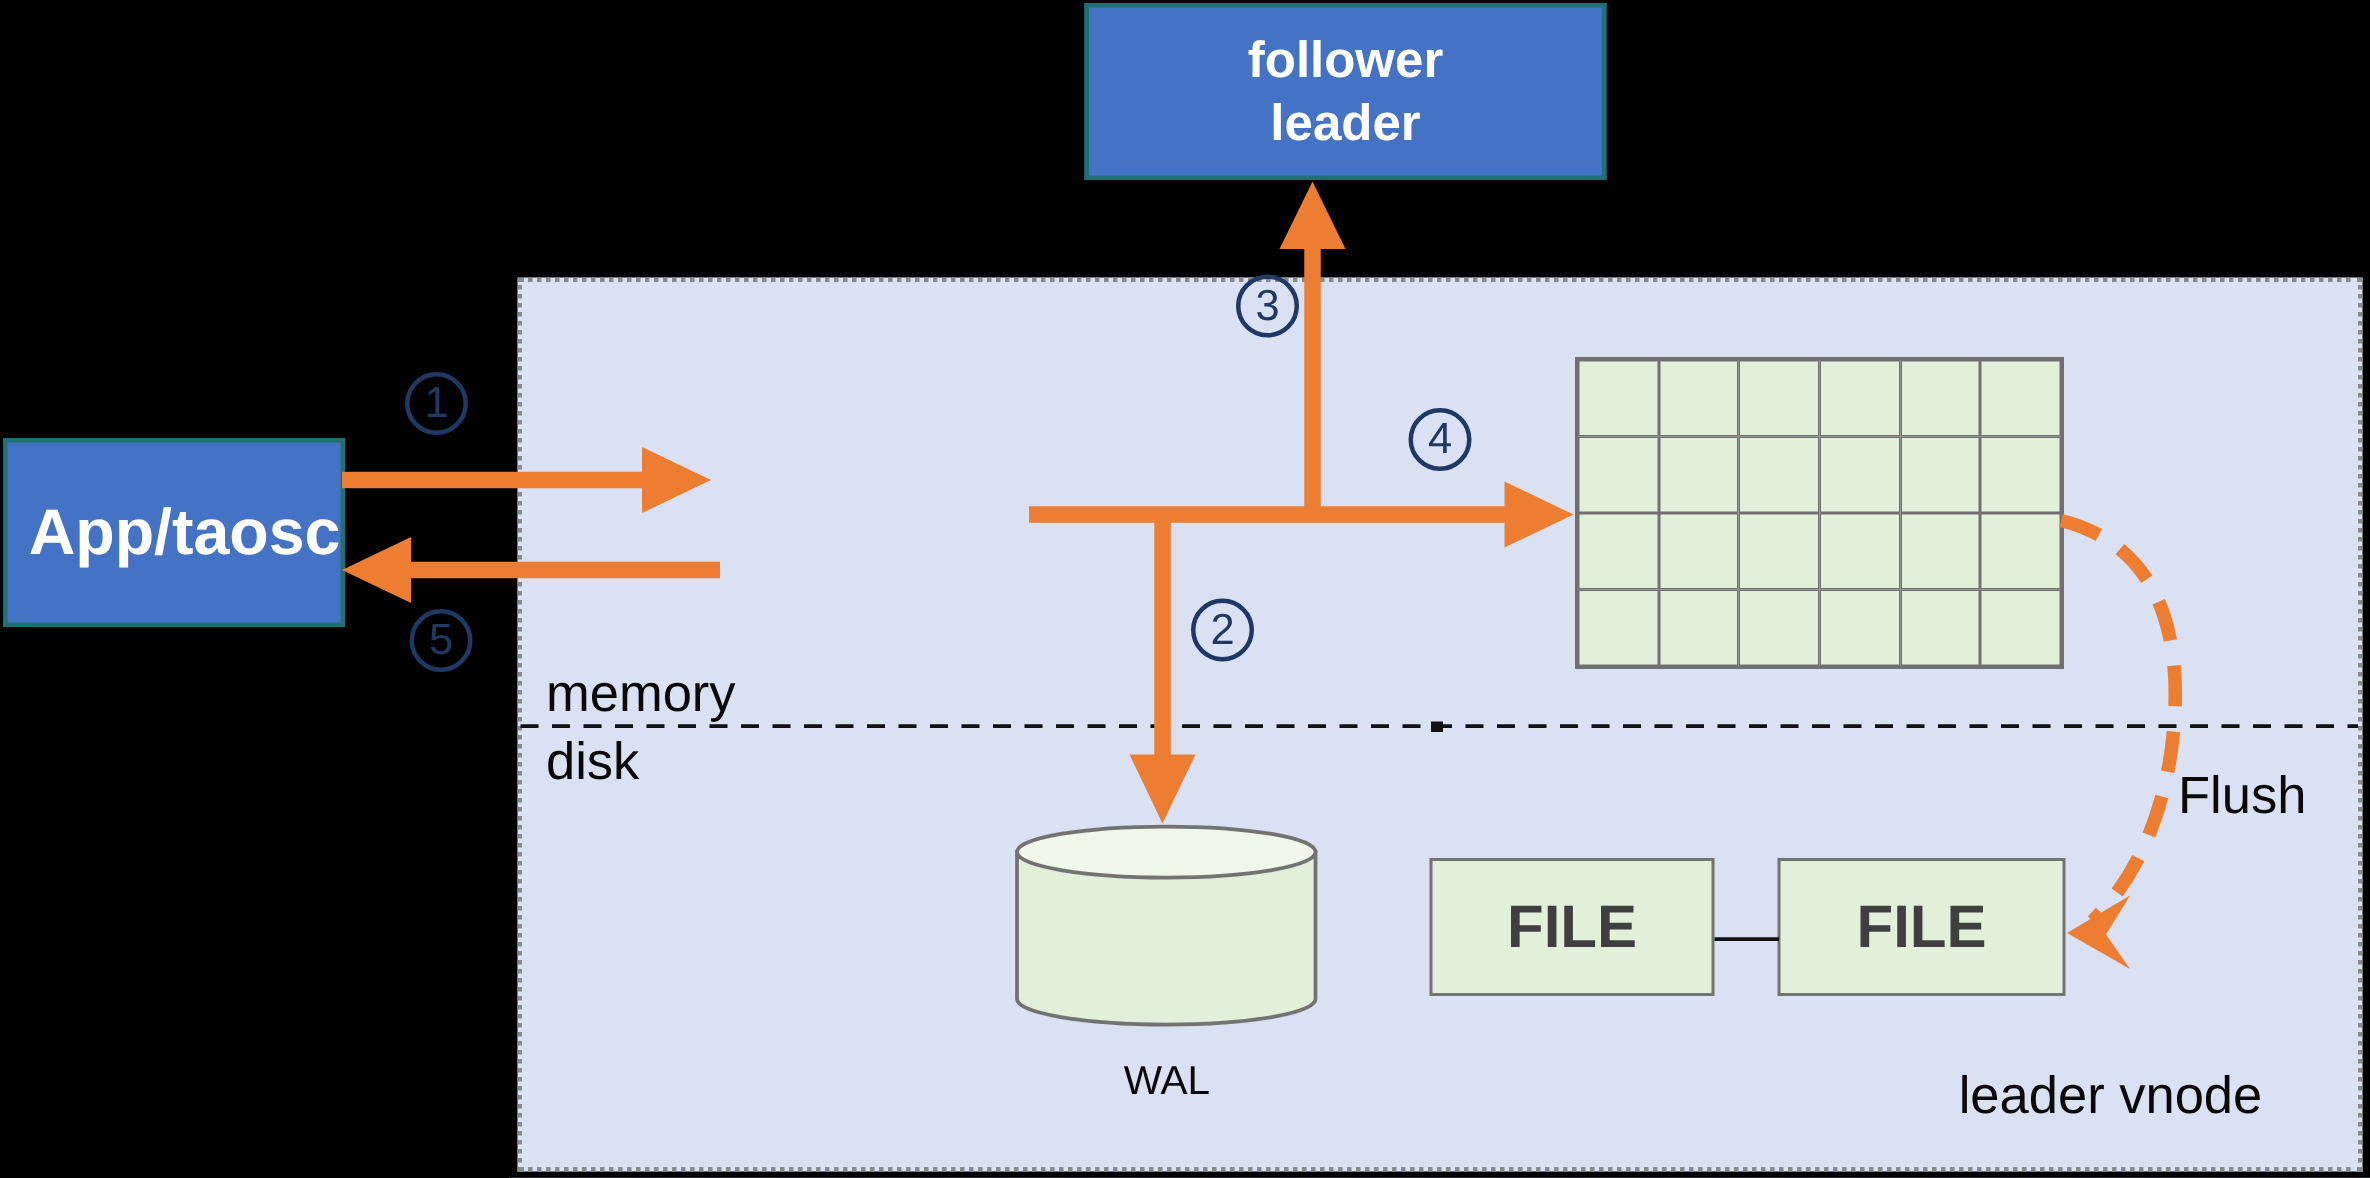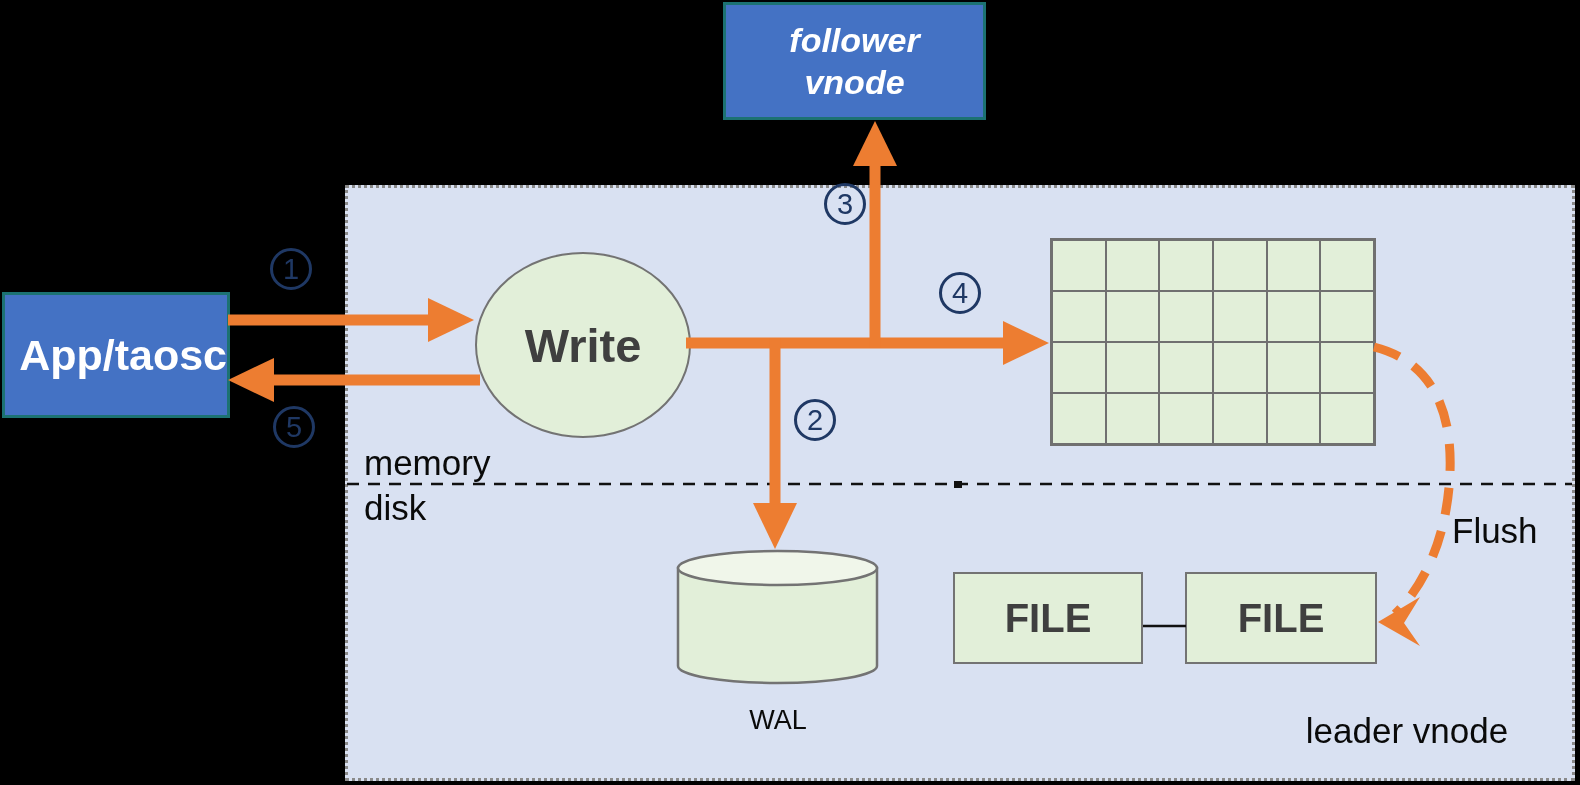--- a/index.html
+++ b/index.html
@@ -28,21 +28,21 @@
     background:var(--panel-fill);border:3px dotted var(--panel-border);
   }
 
   
   .blue-node{
     position:absolute;background:var(--node-blue-fill);
     border:3px solid var(--node-blue-border);
     color:#fff;font-weight:bold;text-align:center;
     display:flex;flex-direction:column;justify-content:center;align-items:center;
   }
-  .follower{left:723px;top:2px;width:263px;height:118px;font-size:34px;line-height:42px;font-style:italic;}
+  .follower{left:723px;top:2px;width:348px;height:118px;font-size:34px;line-height:42px;}
   .app{left:2px;top:292px;width:228px;height:126px;font-size:43px;align-items:flex-end;}
 
   
   .write-ellipse{
     position:absolute;left:475px;top:252px;width:216px;height:186px;
     background:var(--green-fill);border:2.5px solid var(--green-border);
     border-radius:50%;display:flex;align-items:center;justify-content:center;
     font-size:47px;font-weight:bold;color:var(--text-dark);
   }
 
@@ -89,30 +89,27 @@
 </style>
 </head>
 <body style="background: rgb(0, 0, 0);">
 
 <div class="stage">
 
   <div class="panel"></div>
 
   <div class="blue-node follower">
     <span>follower</span>
-    <span>vnode</span>
+    <span>leader</span>
   </div>
 
   <div class="blue-node app">
     <span>App/taosc</span>
   </div>
 
-  <div class="write-ellipse">
-    <span>Write</span>
-  </div>
 
   <div class="mem-grid">
       <div class="cell"></div>
       <div class="cell"></div>
       <div class="cell"></div>
       <div class="cell"></div>
       <div class="cell"></div>
       <div class="cell"></div>
       <div class="cell"></div>
       <div class="cell"></div>

